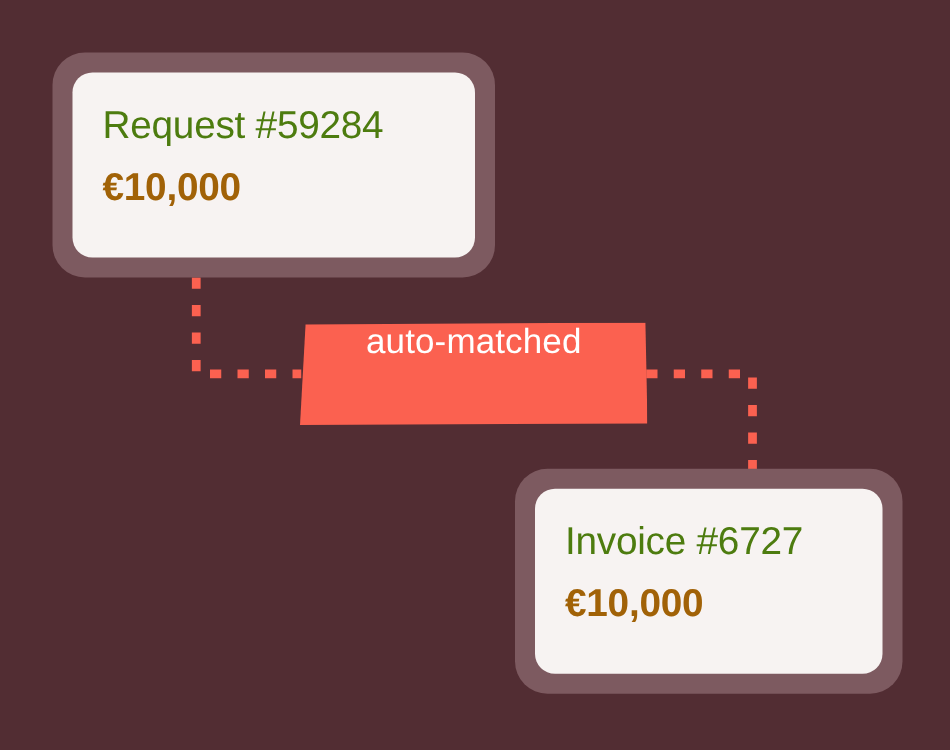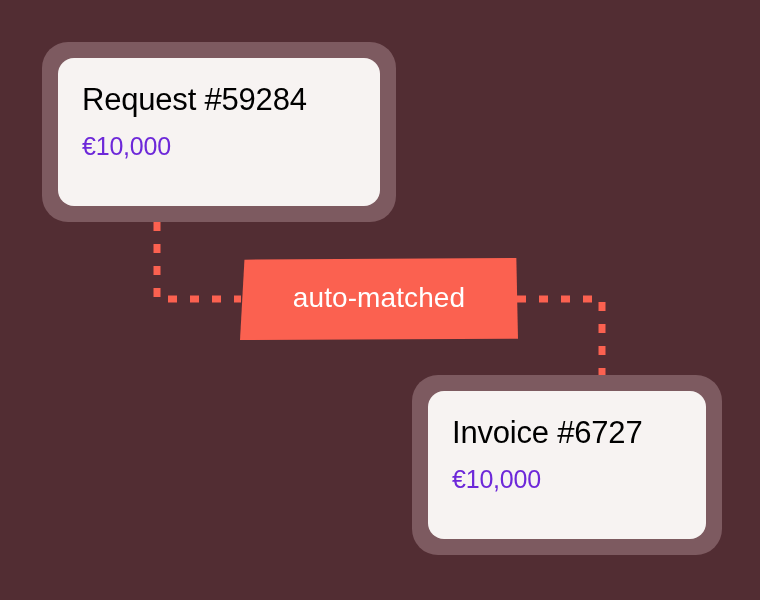--- a/index.html
+++ b/index.html
@@ -45,30 +45,30 @@
     height: 100%;
     background: #F7F3F2;
     border-radius: 16px;
     box-sizing: border-box;
     padding: 24px 24px 0 24px;
   }
   .node-title {
     font-size: 31px;
     line-height: 1.18;
     font-weight: 400;
-    color: #000000;
+    color: #4d7c0f;
     letter-spacing: -0.2px;
     white-space: nowrap;
   }
   .node-amount {
     margin-top: 12px;
-    font-size: 25px;
+    font-size: 31px;
     line-height: 1.2;
-    font-weight: 400;
-    color: #6d28d9;
+    font-weight: 700;
+    color: #a16207;
     letter-spacing: -0.2px;
     white-space: nowrap;
   }
 
   
   #node-request {
     left: 42px;
     top: 42px;
     width: 354px;
     height: 180px;
@@ -82,21 +82,21 @@
 
   
   #match-badge {
     position: absolute;
     z-index: 3;
     left: 240px;
     top: 258px;
     width: 278px;
     height: 82px;
     display: flex;
-    align-items: center;
+    align-items: flex-start;
     justify-content: center;
     background: #FB6150;
     
     clip-path: polygon(1.6% 2.0%, 99.4% 0%, 100% 98.5%, 0% 100%);
   }
   #match-badge .badge-label {
     font-size: 28px;
     font-weight: 400;
     color: #FFFFFF;
     letter-spacing: 0.1px;

